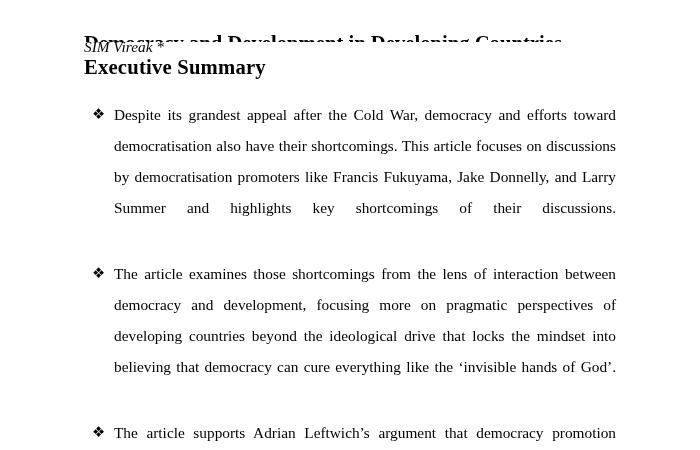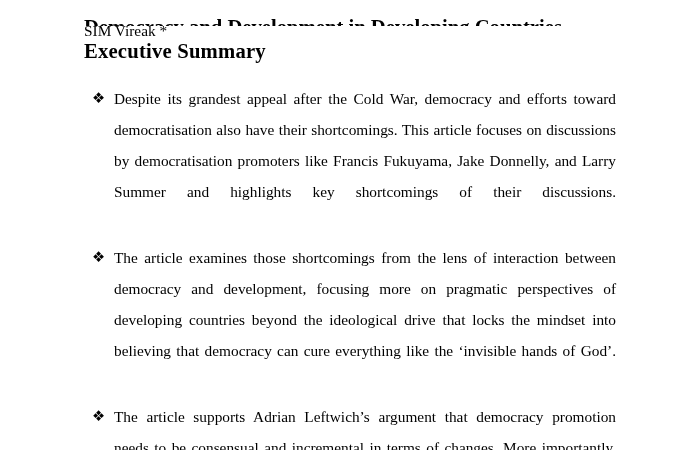--- a/index.html
+++ b/index.html
@@ -27,21 +27,22 @@
     left: 84px;
     right: 84px;
     height: 10px;
     overflow: hidden;
     font-size: 15.5pt;
     font-weight: bold;
     white-space: nowrap;
     color: #000;
   }
   .author {
-    margin-top: 22px;
+    margin-top: 38px;
+    font-style: italic;
     font-size: 11.5pt;
     line-height: 1.2;
   }
   .heading {
     font-size: 15.5pt;
     font-weight: bold;
     letter-spacing: 0.2px;
   }
   .bullets {
     margin-top: 20px;

